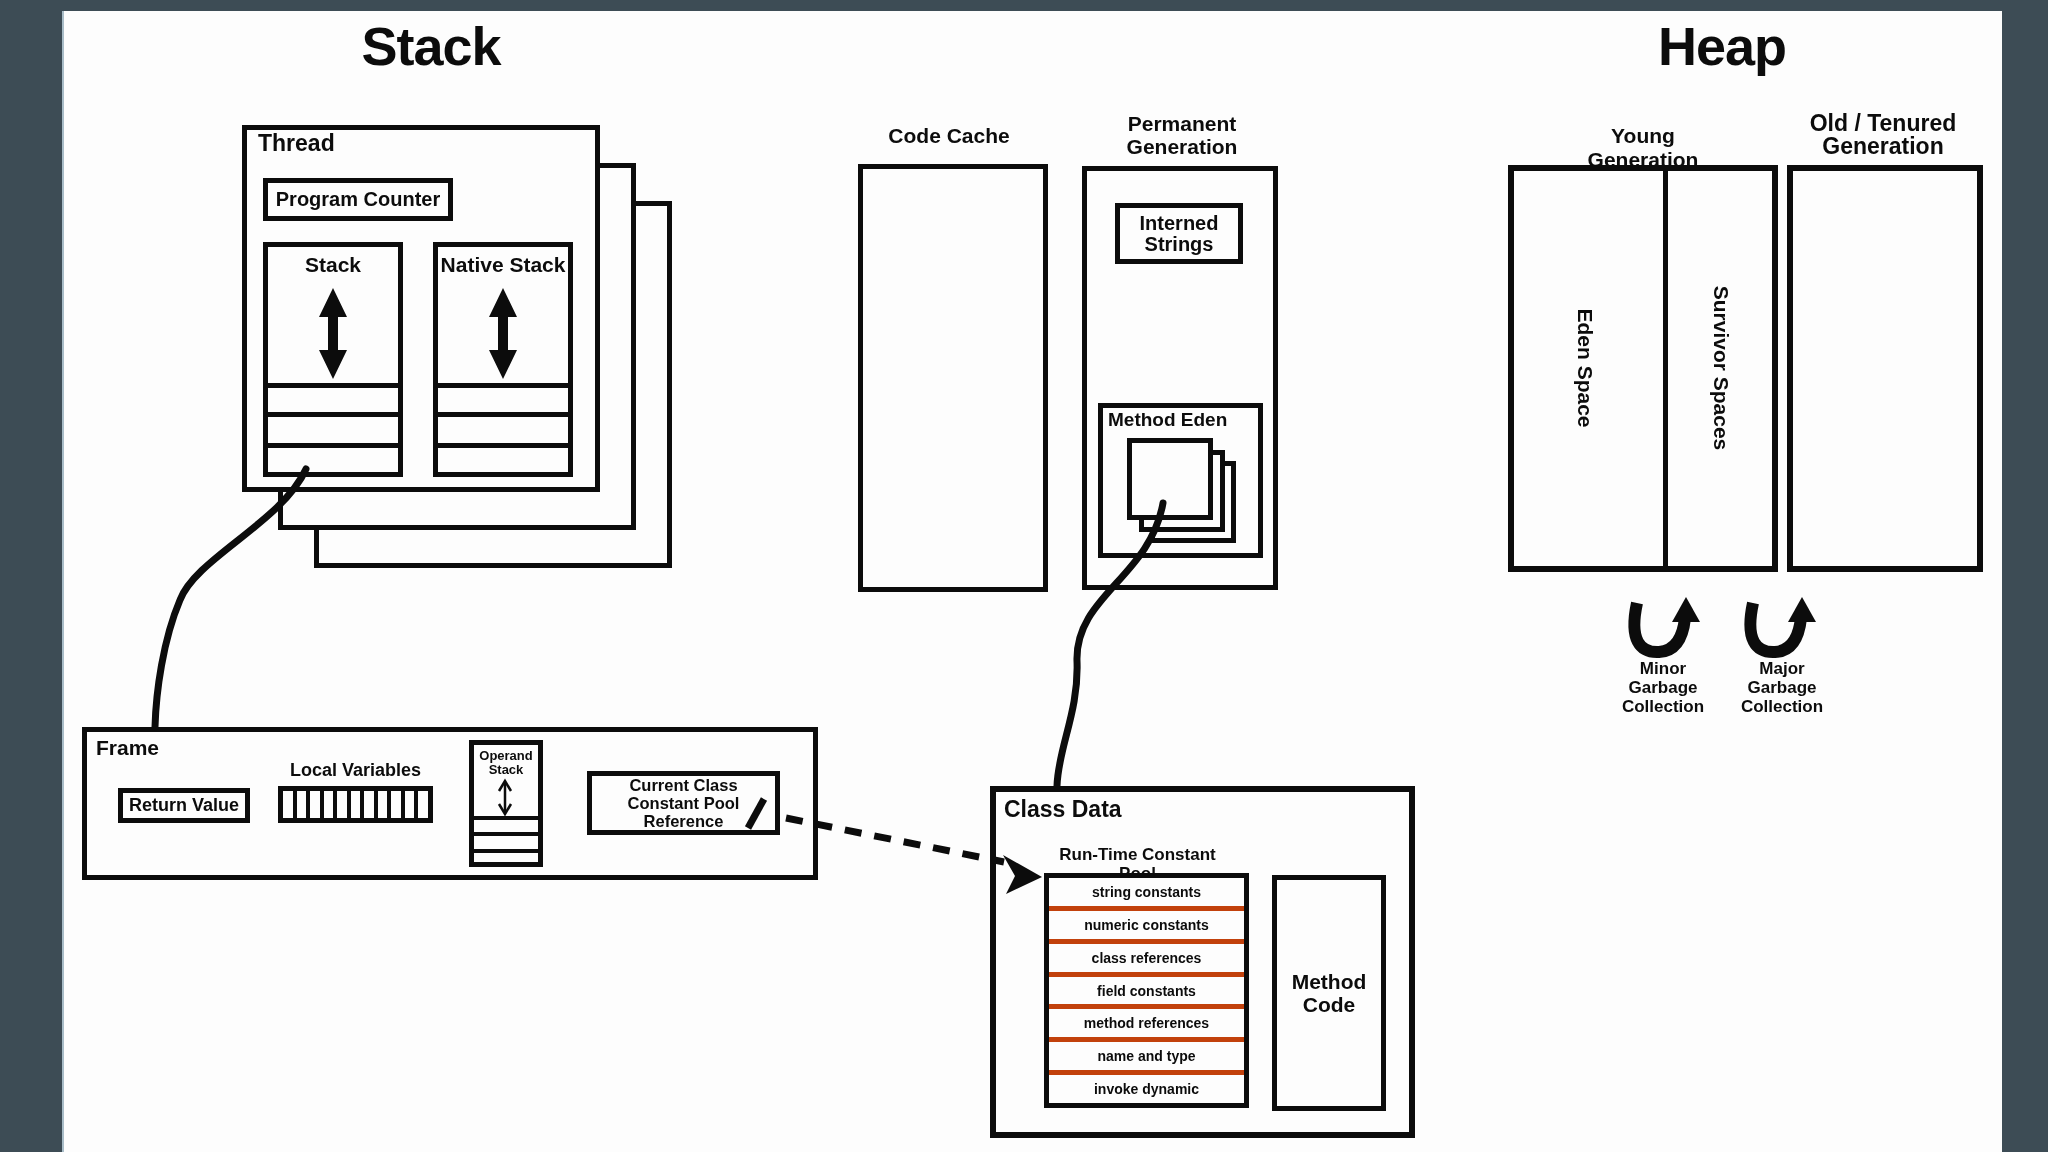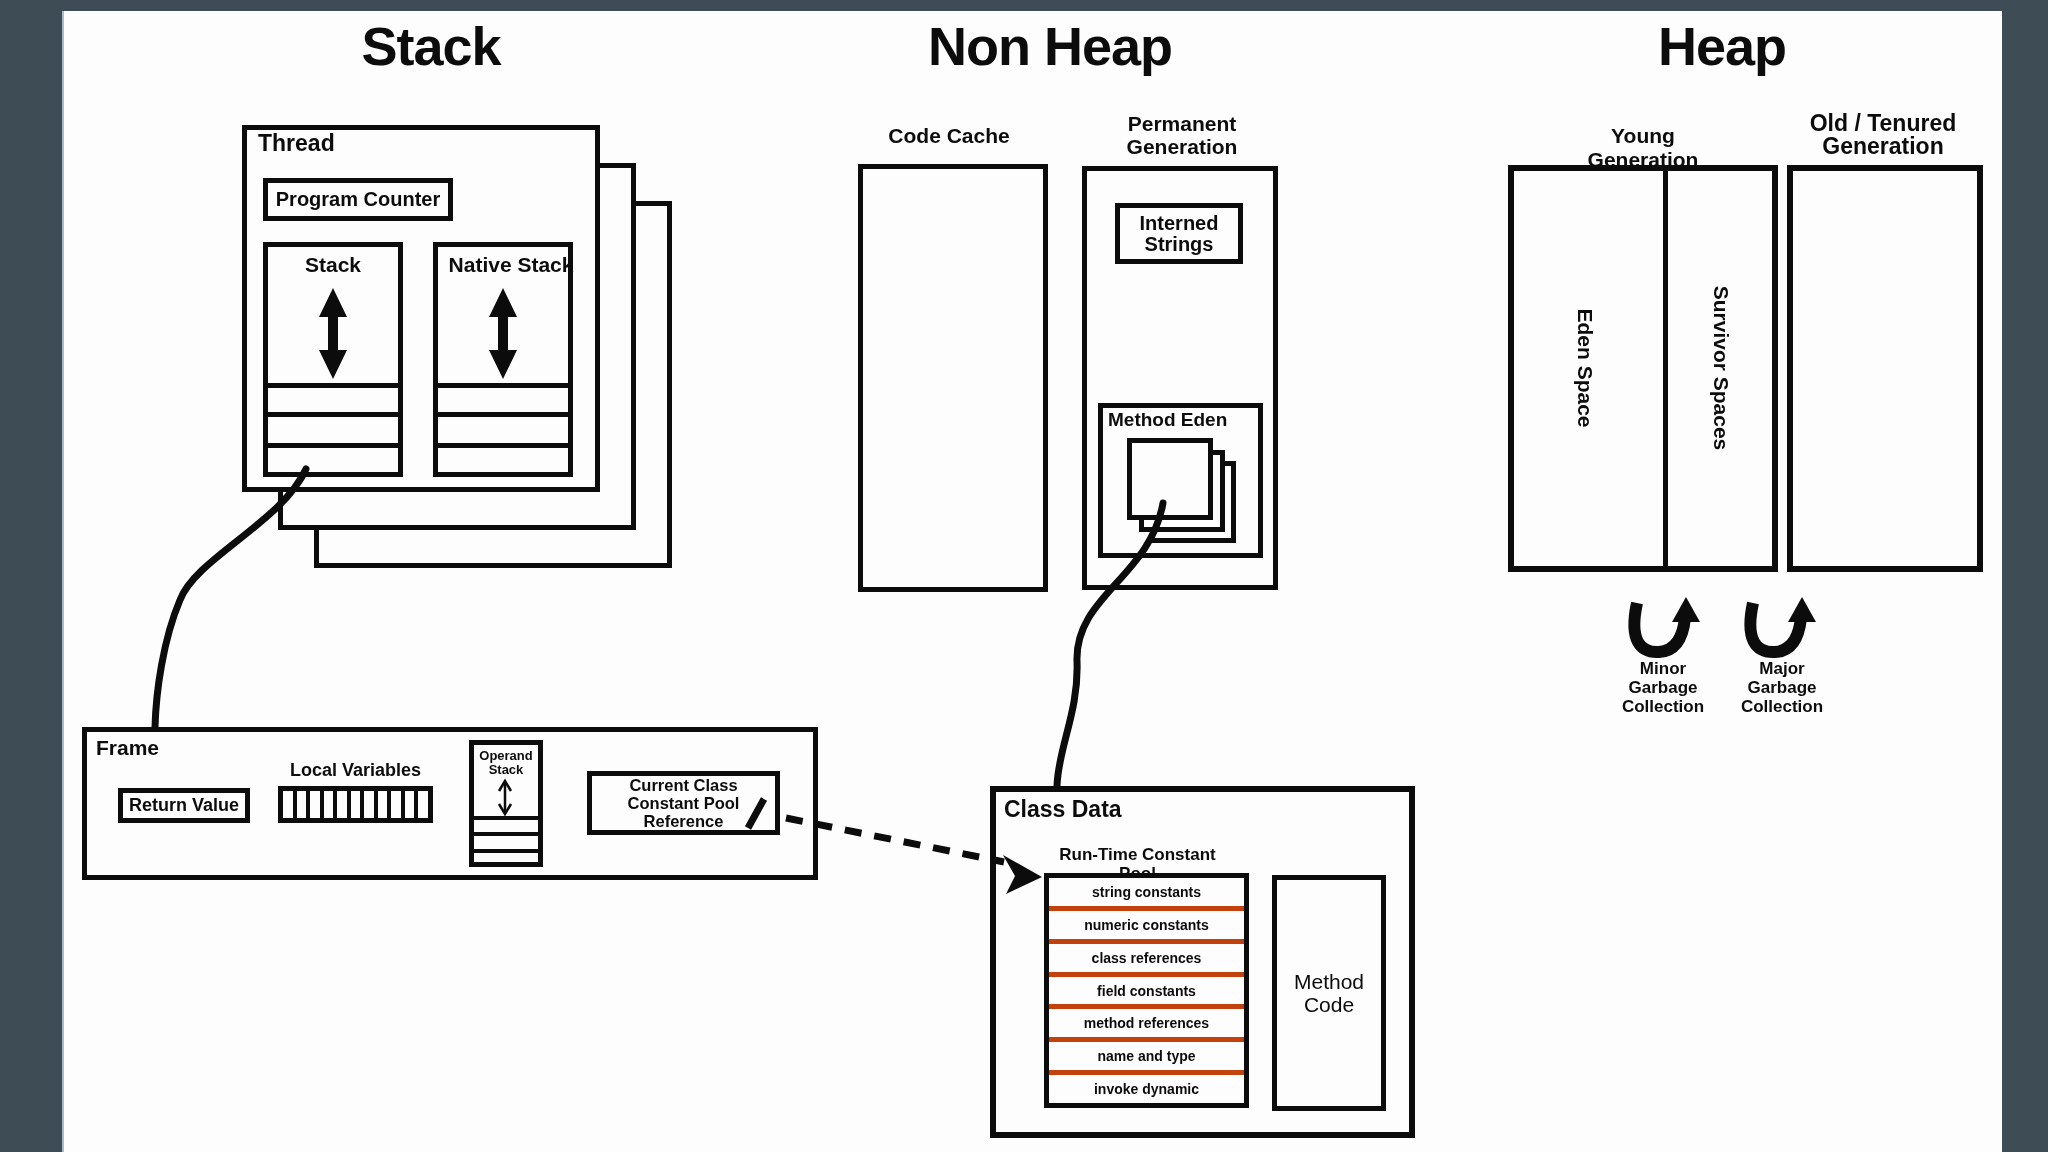--- a/index.html
+++ b/index.html
@@ -26,39 +26,38 @@
          transform:translate(-50%,-50%) rotate(90deg);}
   svg{position:absolute;left:0;top:0;pointer-events:none;}
 </style>
 </head>
 <body>
 
 <div id="page">
   <div id="canvas"></div>
 
   <div class="lbl title ctr" style="left:256px;top:16px;width:350px;">Stack</div>
-  <div class="lbl title ctr" style="left:875px;top:16px;width:350px;">Non Heap</div>
   <div class="lbl title ctr" style="left:1547px;top:16px;width:350px;">Heap</div>
 
   <div class="box" style="left:314px;top:201px;width:358px;height:367px;"></div>
   <div class="box" style="left:278px;top:163px;width:358px;height:367px;"></div>
   <div class="box" style="left:242px;top:125px;width:358px;height:367px;"></div>
   <div class="lbl" style="left:258px;top:131px;font-size:23px;">Thread</div>
 
   <div class="box flexctr" style="left:263px;top:178px;width:190px;height:43px;font-weight:bold;font-size:20px;">Program Counter</div>
 
   <div class="box" style="left:263px;top:242px;width:140px;height:235px;">
     <div class="lbl ctr" style="left:0;top:6px;width:100%;font-size:21px;">Stack</div>
     <div class="rowline" style="top:136px;"></div>
     <div class="rowline" style="top:165px;"></div>
     <div class="rowline" style="top:196px;"></div>
   </div>
 
   <div class="box" style="left:433px;top:242px;width:140px;height:235px;">
-    <div class="lbl ctr" style="left:0;top:6px;width:100%;font-size:21px;padding-left:8px;">Native Stack</div>
+    <div class="lbl ctr" style="left:0;top:6px;width:100%;font-size:21px;">Native Stack</div>
     <div class="rowline" style="top:136px;"></div>
     <div class="rowline" style="top:165px;"></div>
     <div class="rowline" style="top:196px;"></div>
   </div>
 
   <div class="box" style="left:82px;top:727px;width:736px;height:153px;"></div>
   <div class="lbl" style="left:96px;top:736px;font-size:21px;text-align:center;">Frame</div>
 
   <div class="box flexctr" style="left:118px;top:788px;width:132px;height:35px;font-weight:bold;font-size:18px;">Return Value</div>
 
@@ -96,21 +95,21 @@
   <div class="pool" style="left:1044px;top:873px;width:205px;height:235px;">
     <div class="pool-row">string constants</div>
     <div class="pool-row">numeric constants</div>
     <div class="pool-row">class references</div>
     <div class="pool-row">field constants</div>
     <div class="pool-row">method references</div>
     <div class="pool-row">name and type</div>
     <div class="pool-row">invoke dynamic</div>
   </div>
 
-  <div class="box flexctr" style="left:1272px;top:875px;width:114px;height:236px;font-weight:normal;font-size:21px;line-height:23px;white-space:pre-line;">Method
+  <div class="box flexctr" style="left:1272px;top:875px;width:114px;height:236px;font-weight:bold;font-size:21px;line-height:23px;white-space:pre-line;">Method
 Code</div>
 
   <div class="lbl ctr" style="left:869px;top:124px;width:160px;font-size:21px;">Code Cache</div>
   <div class="box" style="left:858px;top:164px;width:190px;height:428px;"></div>
 
   <div class="lbl ctr" style="left:1102px;top:112px;width:160px;font-size:21px;line-height:23px;">Permanent
 Generation</div>
   <div class="box" style="left:1082px;top:166px;width:196px;height:424px;"></div>
 
   <div class="box flexctr" style="left:1115px;top:203px;width:128px;height:61px;font-weight:bold;font-size:20px;line-height:21px;white-space:pre-line;">Interned

